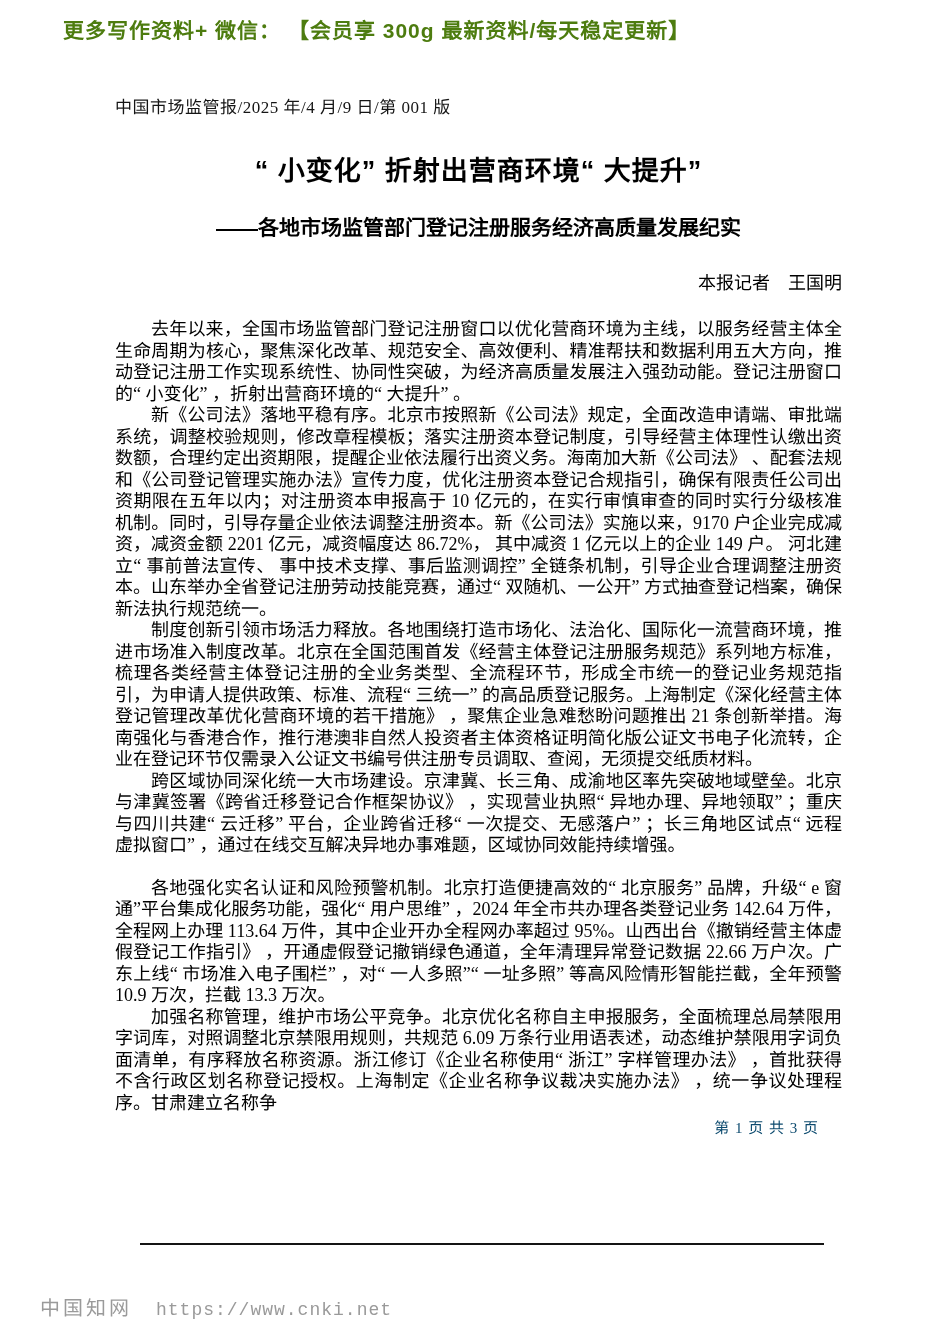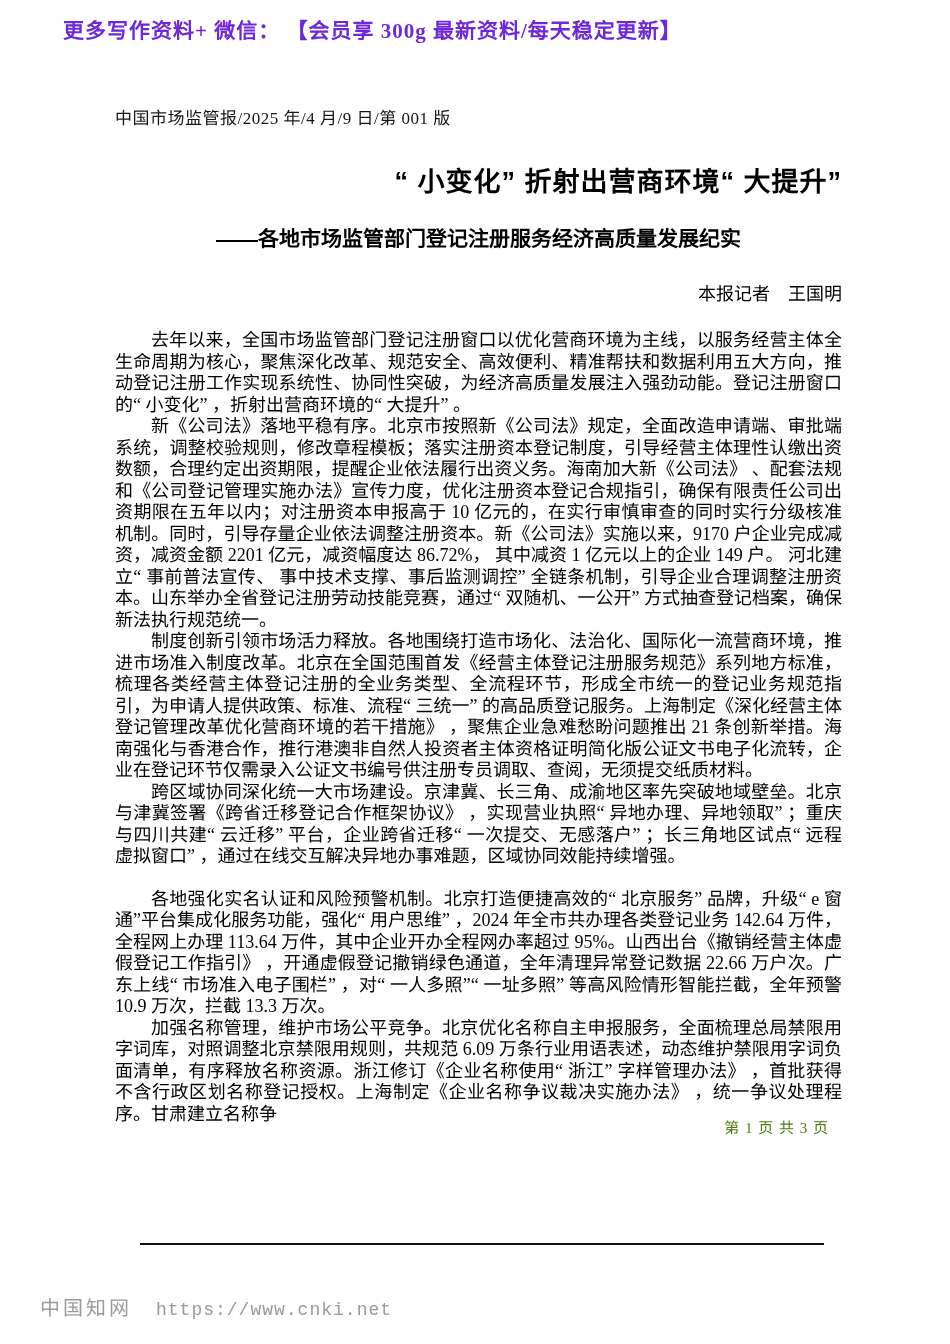--- a/index.html
+++ b/index.html
@@ -7,47 +7,47 @@
   .page {
     position:relative;
     width:950px; height:1344px;
     background:#ffffff;
     overflow:hidden;
     font-family:"Liberation Serif","DejaVu Serif",serif;
     color:#111111;
   }
   .banner {
     position:absolute; left:63px; top:14px;
-    font-family:Liberation Serif, serif;
-    font-weight:bold; font-size:21px; color:#6d28d9;
+    font-family:Liberation Sans, sans-serif;
+    font-weight:bold; font-size:21px; color:#4d7c0f;
     letter-spacing:1px; white-space:nowrap;
   }
-  .content { position:absolute; left:115px; top:104px; width:727px; }
+  .content { position:absolute; left:115px; top:93px; width:727px; }
   .source-line { font-size:17px; color:#151515; letter-spacing:0.5px; }
   .doc-title {
-    margin:31px 0 0 0; text-align:right;
+    margin:31px 0 0 0; text-align:center;
     font-family:"Liberation Sans","DejaVu Sans",sans-serif;
     font-weight:bold; font-size:27px; color:#000; letter-spacing:1px;
   }
   .doc-subtitle {
     margin:23px 0 0 0; text-align:center;
     font-family:"Liberation Sans","DejaVu Sans",sans-serif;
     font-weight:bold; font-size:21px; color:#000;
   }
   .byline { margin-top:27px; text-align:right; font-size:18px; color:#000; }
   .article {
     margin-top:25px;
     font-size:18px; line-height:21.5px;
     text-align:justify; color:#000;
   }
   .article p { margin:0; text-indent:2em; }
   .article p.gap-top { margin-top:21px; }
   .page-num {
-    position:absolute; right:121px; top:1116px;
-    font-size:15px; color:#4d7c0f; letter-spacing:1px;
+    position:absolute; right:131px; top:1116px;
+    font-size:15px; color:#0c4a6e; letter-spacing:1px;
   }
   .divider {
     position:absolute; left:140px; top:1243px;
     width:684px; height:2px; background:#141414;
   }
   .watermark {
     position:absolute; left:40px; top:1292px;
     color:#9a9a9a; white-space:nowrap;
   }
   .watermark .brand { font-size:20px; letter-spacing:3px; }

